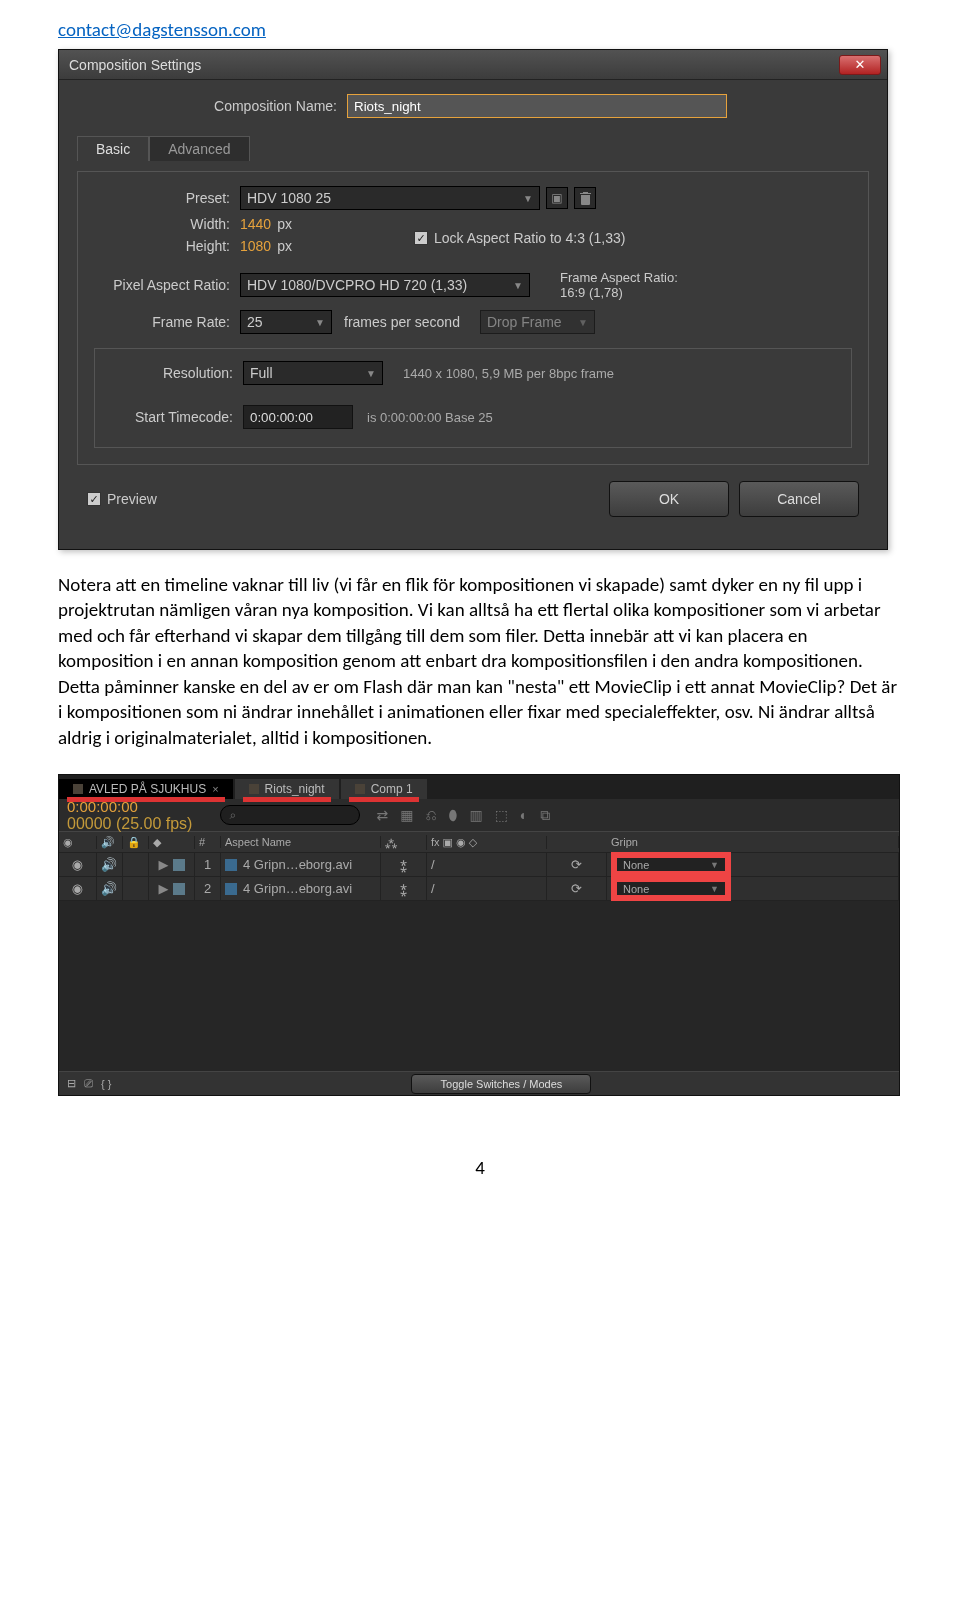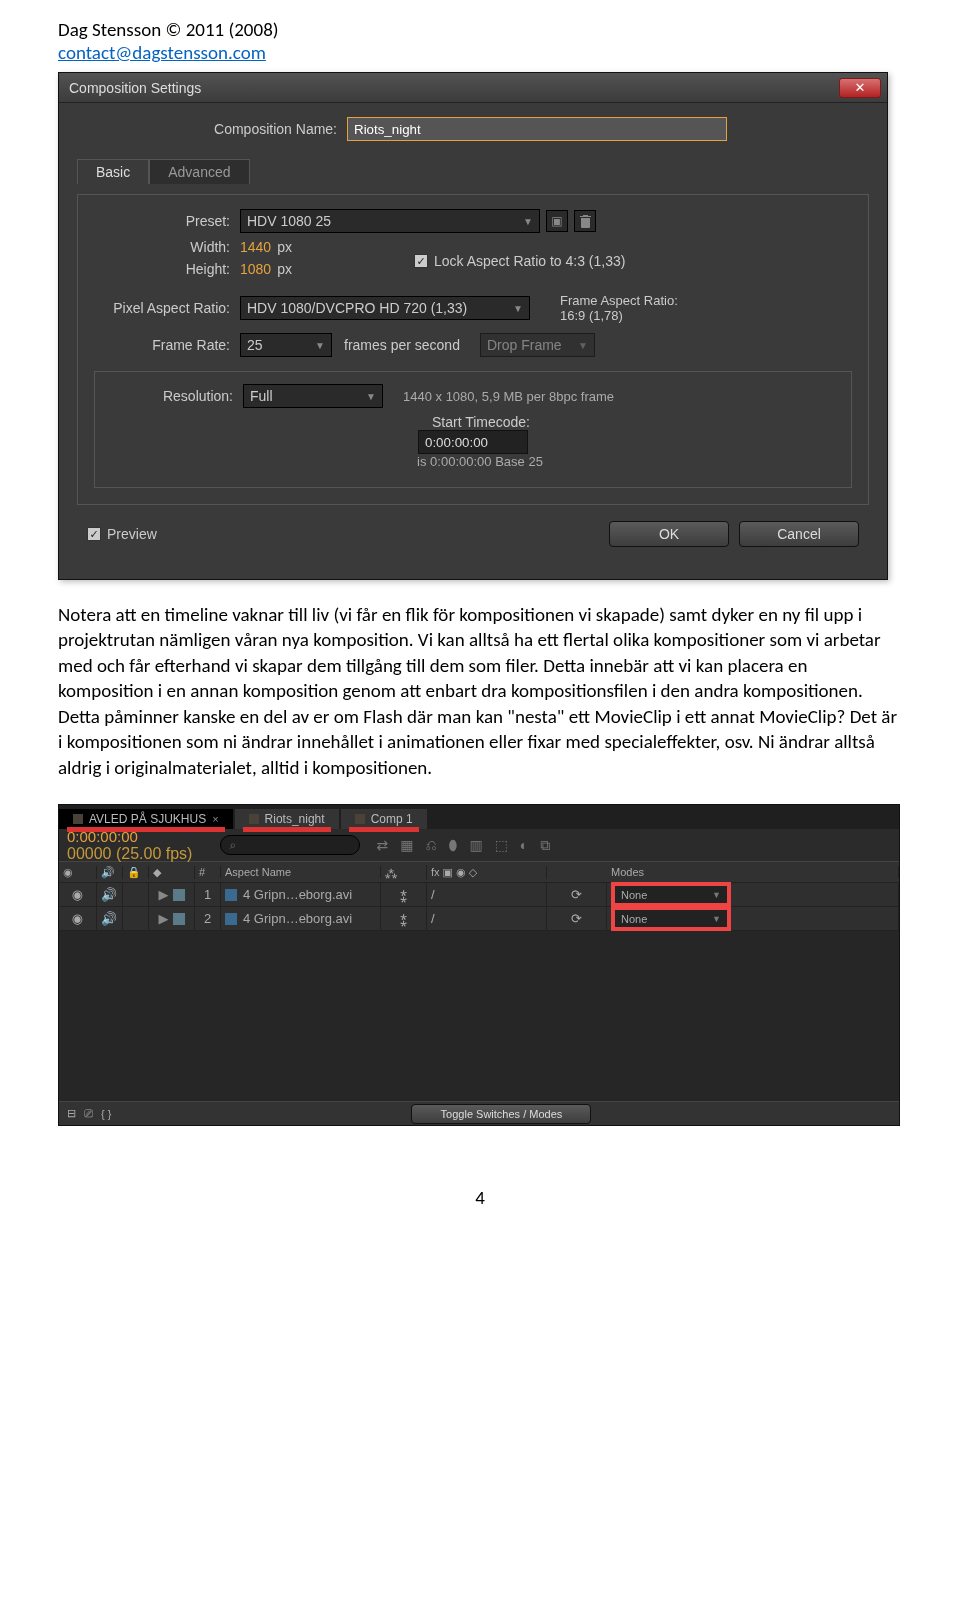--- a/index.html
+++ b/index.html
@@ -46,51 +46,50 @@
   }
   .dd-arrow { font-size:10px; color:#888; }
   .orange { color:#e6a23c; }
   .small-icon { width:22px; height:22px; background:#2a2a2a; border:1px solid #000; display:inline-flex;align-items:center;justify-content:center; margin-left:6px; color:#888; font-size:12px;}
   .sub-group { border:1px solid #555; padding:12px 14px; margin-top:14px; }
   .checkbox { width:14px;height:14px;background:#ccc;border:1px solid #333;display:inline-flex;align-items:center;justify-content:center;font-size:11px;color:#222;margin-right:6px;}
   .swatch { width:56px;height:24px;background:#000;border:1px solid #000;display:inline-block;}
   .eyedrop { width:22px;height:22px;background:#ddd;border:1px solid #888;display:inline-flex;align-items:center;justify-content:center;margin:0 8px;}
   .btns { display:flex; justify-content:space-between; align-items:center; padding:16px 10px 14px 10px;}
   .btn {
-    width:120px; height:26px; background:linear-gradient(#5a5a5a,#3d3d3d); border:1px solid #111;
+    width:120px; height:36px; background:linear-gradient(#5a5a5a,#3d3d3d); border:1px solid #111;
     border-radius:4px; color:#ddd; display:flex;align-items:center;justify-content:center;
   }
   .bodytext { margin-top:22px; line-height:1.34; font-size:19px;}
   .timeline { margin-top:24px; width:842px; background:#2b2b2b; border:1px solid #111; font-family:"Segoe UI",Tahoma,sans-serif; font-size:13px; color:#aaa;}
   .tl-tabs { display:flex; background:#1f1f1f; height:24px; align-items:flex-end;}
   .tl-tab { padding:3px 14px; background:#343434; margin-right:2px; font-size:12px; color:#bbb; position:relative; display:flex;align-items:center;gap:6px;}
   .tl-tab .sq { width:10px;height:10px;background:#4a4238;display:inline-block;}
   .red-under { position:absolute; left:8px; right:8px; bottom:-3px; height:5px; background:#d33;}
   .tl-tab.active { background:#000000; }
   .tl-head { display:flex; align-items:center; height:32px; padding:0 8px;}
   .tc { color:#e6a23c; font-size:15px; }
   .tc-sub { color:#c49a3a; font-size:16px;}
   .searchbox { flex:0 0 140px; height:20px; background:#1f1f1f; border:1px solid #000; border-radius:10px; margin-left:28px; display:flex;align-items:center;padding:0 8px;color:#666;font-size:12px;}
   .icon-strip { display:flex; gap:12px; margin-left:16px; color:#777; font-size:14px;}
   .tl-colhead { display:flex; height:22px; background:#313131; border-top:1px solid #444; border-bottom:1px solid #222; font-size:11px; align-items:center;}
   .tl-colhead > div { border-right:1px solid #222; padding:0 4px; display:flex;align-items:center;}
   .tl-row { display:flex; height:24px; align-items:center; border-bottom:1px solid #222; background:#2f2f2f;}
   .tl-row > div { border-right:1px solid #222; padding:0 4px; height:100%; display:flex;align-items:center;}
-  .parent-dd { background:#222; border:4px solid #ef4444; height:25px; width:120px; display:flex;align-items:center;justify-content:space-between;padding:0 6px; font-size:11px;}
+  .parent-dd { background:#222; border:6px solid #ef4444; height:25px; width:120px; display:flex;align-items:center;justify-content:space-between;padding:0 6px; font-size:11px;}
   .tl-empty { height:170px; background:#262626;}
   .tl-foot { display:flex; align-items:center; height:24px; background:#333; border-top:1px solid #444; padding:0 8px; font-size:11px;}
   .page-num { text-align:center; margin-top:60px; font-size:19px;}
   svg { display:block;}
 </style>
 </head>
 <body>
 
 <div class="page">
   
-  <div class="hdr-author">Dag Stensson © 2011 (2008)</div>
   <a href="#" class="hdr-email">contact@dagstensson.com</a>
 
   
   <div class="dlg-wrap">
     <div class="dlg">
       <div class="titlebar">
         <span>Composition Settings</span>
         <div class="close-btn">
           <span>✕</span>
         </div>
@@ -168,21 +167,21 @@
 
           <div class="sub-group">
             <div class="row">
               <span class="lbl" style="width:134px;">Resolution:</span>
               <div class="dropdown" style="width:140px;">
                 <span>Full</span>
                 <span class="dd-arrow">▼</span>
               </div>
               <span style="margin-left:20px;font-size:13px;color:#aaa;">1440 x 1080, 5,9 MB per 8bpc frame</span>
             </div>
-            <div class="row" style="margin-top:6px;flex-direction:column;">
+            <div class="row" style="margin-top:20px;">
               <span class="lbl" style="width:134px;">Start Timecode:</span>
               <input class="txt-input" style="width: 110px;" value="0:00:00:00">
               <span style="margin-left:14px;font-size:13px;color:#aaa;">is 0:00:00:00 Base 25</span>
             </div>
           </div>
 
         </div>
 
         <div class="btns">
           <div style="display:flex;align-items:center;">
@@ -245,21 +244,21 @@
     <div class="tl-colhead">
       <div style="width:38px;">◉</div>
       <div style="width:26px;">🔊</div>
       <div style="width:26px;">🔒</div>
       <div style="width:46px;">◆</div>
       <div style="width:26px;">#</div>
       <div style="width:160px;">Aspect Name</div>
       <div style="width:46px;">⁂</div>
       <div style="width:120px;">fx ▣ ◉ ◇</div>
       <div style="width:60px;"></div>
-      <div style="flex:1;">Modes</div>
+      <div style="flex:1;">Gripn</div>
     </div>
 
     <div id="tl-rows">
         <div class="tl-row">
           <div style="width:38px;justify-content:center;">◉</div>
           <div style="width:26px;justify-content:center;">🔊</div>
           <div style="width:26px;"></div>
           <div style="width:46px;justify-content:center;">
             <span style="color:#888;">▶</span>
             <span style="width:12px;height:12px;background:#5b7a8a;margin-left:4px;"></span>

